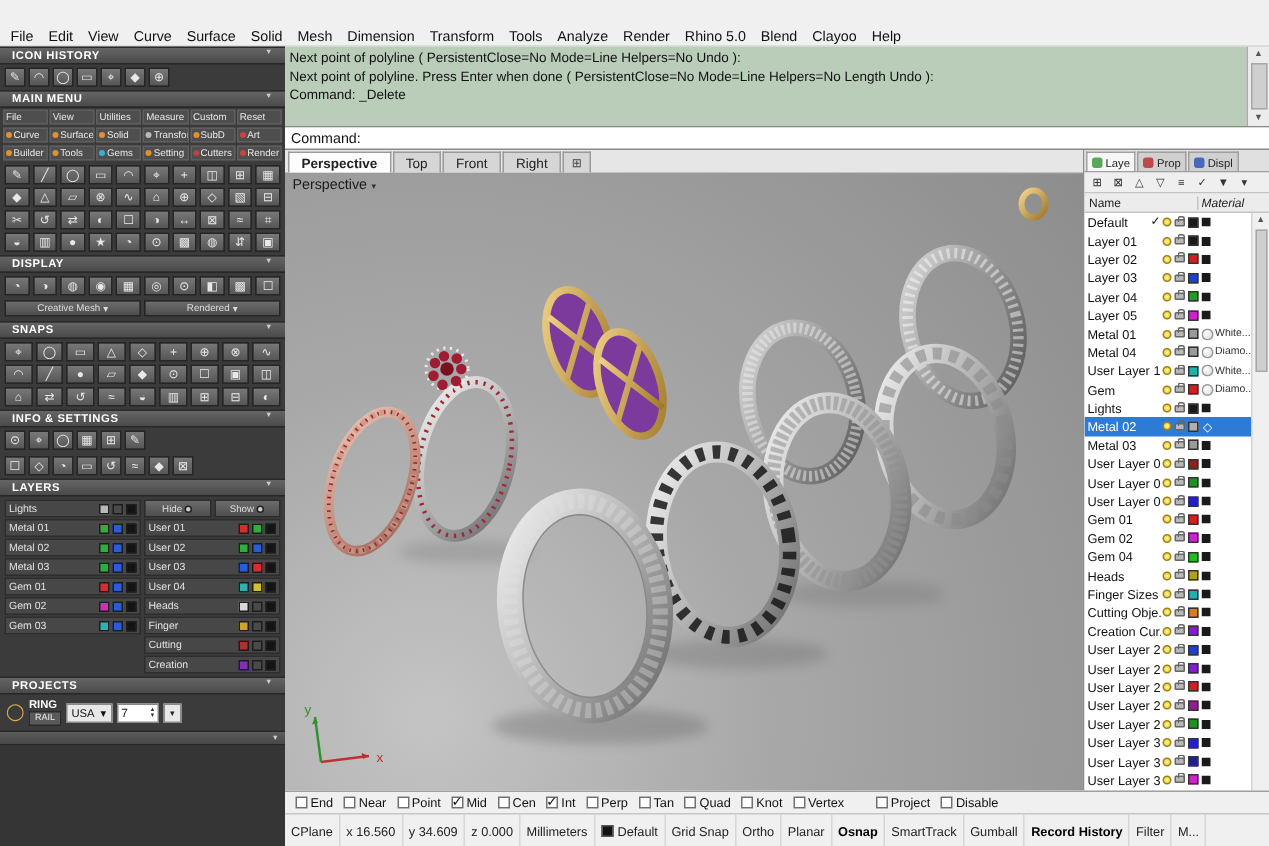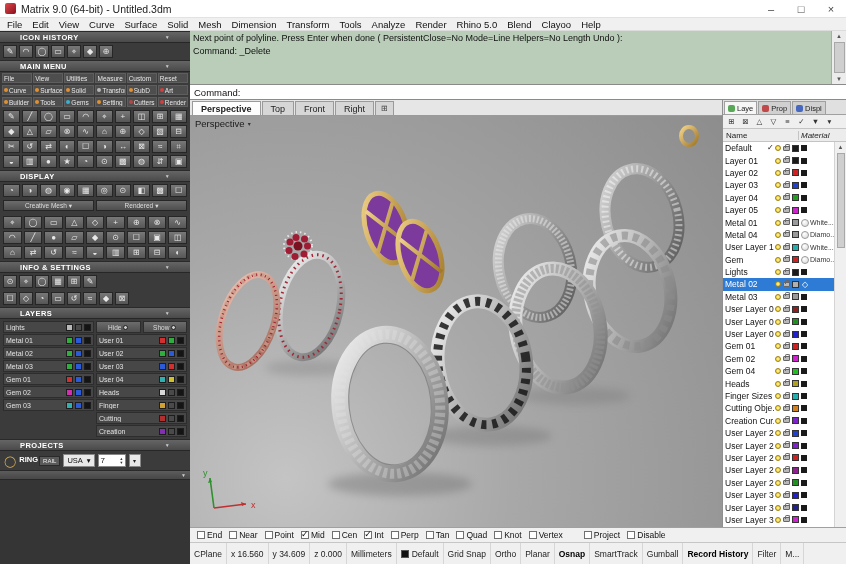--- a/index.html
+++ b/index.html
@@ -13,42 +13,42 @@
   .title-text { font-size:10.5px; color:#222; }
   .win-controls { margin-left:auto; display:flex; height:100%; }
   .win-btn { width:30px; display:flex; align-items:center; justify-content:center; font-size:11px; color:#444; }
 
   
   .menubar { position:absolute; left:0; top:18px; right:0; height:13px; background:#f0f0f0; display:flex; align-items:center; padding-left:2px; border-bottom:1px solid #dcdcdc; overflow:hidden; }
   .menu-item { padding:0 5px; font-size:9.5px; color:#111; white-space:nowrap; }
 
   
   .sidebar { position:absolute; left:0; top:31px; width:190px; bottom:0; background:#3b3b3b; overflow:hidden; display:flex; flex-direction:column; }
-  .section-header { height:12px; flex:none; background:linear-gradient(#656565,#4a4a4a); color:#fff; font-size:7.5px; font-weight:bold; letter-spacing:.4px; display:flex; align-items:center; padding:0 20px; border-top:1px solid #2a2a2a; border-bottom:1px solid #272727; }
+  .section-header { height:12px; flex:none; background:linear-gradient(#656565,#4a4a4a); color:#fff; font-size:7.5px; font-weight:bold; letter-spacing:.4px; display:flex; padding:0 8px; border-top:1px solid #2a2a2a; border-bottom:1px solid #272727; }
   .hdr-arrow { margin-left:auto; font-size:5px; color:#ccc; }
   .icon-row { display:flex; flex-wrap:wrap; gap:2px; padding:2px 3px; flex:none; }
   .icon-grid-10 { display:grid; grid-template-columns:repeat(10,1fr); gap:2px; padding:2px 3px; flex:none; }
   .icon-grid-9 { display:grid; grid-template-columns:repeat(9,1fr); gap:2px; padding:2px 3px; flex:none; }
   .tool-icon { height:13px; min-width:14px; background:linear-gradient(#787878,#565656); border:1px solid #262626; color:#e8e8e8; font-size:8px; display:flex; align-items:center; justify-content:center; overflow:hidden; }
   .menu-tabs { display:grid; grid-template-columns:repeat(6,1fr); gap:1px; padding:1px 2px; flex:none; }
   .menu-tab { height:10px; font-size:6.5px; color:#e8e8e8; display:flex; align-items:center; gap:1px; background:#4e4e4e; border:1px solid #5e5e5e; padding:0 1px; overflow:hidden; white-space:nowrap; }
   .menu-dot { width:4px; height:4px; border-radius:50%; flex:none; }
   .display-btns { display:flex; gap:2px; padding:1px 3px 3px; flex:none; }
   .display-btn { flex:1; height:11px; background:linear-gradient(#6c6c6c,#4e4e4e); border:1px solid #262626; color:#ddd; font-size:6.5px; display:flex; align-items:center; justify-content:center; gap:2px; overflow:hidden; white-space:nowrap; }
   .layers-body { display:flex; padding:2px 3px; gap:2px; flex:none; }
   .layers-col { flex:1; display:flex; flex-direction:column; gap:1px; min-width:0; }
   .layer-entry { height:12px; display:flex; align-items:center; gap:2px; background:#474747; border:1px solid #2d2d2d; padding:0 2px; }
   .layer-entry .lbl { font-size:7px; color:#e2e2e2; flex:1; white-space:nowrap; overflow:hidden; }
   .sw { width:7px; height:7px; border:1px solid #1d1d1d; flex:none; }
   .hideshow { height:12px; display:flex; gap:2px; }
   .hs-btn { flex:1; background:linear-gradient(#6c6c6c,#4e4e4e); border:1px solid #2d2d2d; color:#ddd; font-size:6.5px; display:flex; align-items:center; justify-content:center; gap:2px; }
   .hs-dot { width:5px; height:5px; border-radius:50%; background:#ccc; border:1px solid #222; }
   .projects-row { display:flex; align-items:center; gap:3px; padding:3px 4px; flex:none; }
   .ring-glyph { color:#d8b050; font-size:11px; line-height:10px; }
-  .proj-stack { display:flex; flex-direction:row; gap:1px; }
+  .proj-stack { display:flex; flex-direction:column; gap:1px; }
   .proj-label { color:#fff; font-size:7.5px; font-weight:bold; line-height:7px; }
   .proj-sub { background:#5a5a5a; color:#eee; font-size:6px; padding:0 3px; border:1px solid #2a2a2a; line-height:8px; }
   .proj-select { background:#e8e8e8; color:#111; font-size:7.5px; border:1px solid #888; padding:0 3px; height:13px; display:flex; align-items:center; gap:4px; }
   .proj-spinner { background:#fff; border:1px solid #888; width:28px; height:13px; display:flex; align-items:center; justify-content:space-between; padding:0 2px; font-size:8px; color:#111; }
   .spin-arrows { display:flex; flex-direction:column; font-size:4.5px; line-height:4px; color:#333; }
   .proj-mini { background:#e8e8e8; border:1px solid #888; width:12px; height:13px; display:flex; align-items:center; justify-content:center; font-size:6px; color:#222; }
   .section-bar-empty { height:10px; flex:none; background:linear-gradient(#5c5c5c,#474747); border-top:1px solid #2a2a2a; border-bottom:1px solid #272727; display:flex; align-items:center; padding:0 4px; }
   .sidebar-fill { flex:1; background:#353535; }
 
   
@@ -114,29 +114,20 @@
   .statusbar { position:absolute; left:190px; right:0; top:542px; bottom:0; background:#f0f0f0; border-top:1px solid #c6c6c6; display:flex; overflow:hidden; }
   .sb-cell { display:flex; align-items:center; justify-content:center; padding:0 4px; border-right:1px solid #d6d6d6; white-space:nowrap; font-size:8.5px; color:#222; }
   .sb-cell.bold { font-weight:bold; color:#000; }
   .sb-swatch { width:8px; height:8px; background:#111; border:1px solid #555; margin-right:3px; flex:none; }
 </style>
 </head>
 <body>
 
 <div class="app">
 
-  <div class="titlebar">
-    <span class="app-logo"></span>
-    <span class="title-text">Matrix 9.0 (64-bit) - Untitled.3dm</span>
-    <span class="win-controls">
-      <span class="win-btn">–</span>
-      <span class="win-btn">□</span>
-      <span class="win-btn">×</span>
-    </span>
-  </div>
 
   <div class="menubar">
 
   <span class="menu-item">File</span>
       <span class="menu-item">Edit</span>
       <span class="menu-item">View</span>
       <span class="menu-item">Curve</span>
       <span class="menu-item">Surface</span>
       <span class="menu-item">Solid</span>
       <span class="menu-item">Mesh</span>
@@ -313,20 +304,24 @@
     <span class="display-btn">
           <span>Creative Mesh</span>
           <span>▾</span>
         </span>
         <span class="display-btn">
           <span>Rendered</span>
           <span>▾</span>
         </span>
       </div>
 
+    <div class="section-header">
+      <span>SNAPS</span>
+      <span class="hdr-arrow">▼</span>
+    </div>
     <div class="icon-grid-9">
 
     <span class="tool-icon">⌖</span>
         <span class="tool-icon">◯</span>
         <span class="tool-icon">▭</span>
         <span class="tool-icon">△</span>
         <span class="tool-icon">◇</span>
         <span class="tool-icon">+</span>
         <span class="tool-icon">⊕</span>
         <span class="tool-icon">⊗</span>
@@ -517,20 +512,21 @@
 
     <div class="section-bar-empty">
       <span class="hdr-arrow">▼</span>
     </div>
     <div class="sidebar-fill"></div>
   </div>
 
   <div class="cmd-history">
     <div class="cmd-lines">
 
+    <div class="cmd-line">Next point of polyline ( PersistentClose=No  Mode=Line  Helpers=No  Undo ):</div>
         <div class="cmd-line">Next point of polyline. Press Enter when done ( PersistentClose=No  Mode=Line  Helpers=No  Length  Undo ):</div>
         <div class="cmd-line">Command: _Delete</div>
       </div>
     <div class="cmd-scroll">
       <span class="scroll-arrow">▲</span>
       <span class="scroll-thumb"></span>
       <span class="scroll-arrow">▼</span>
     </div>
   </div>
 

